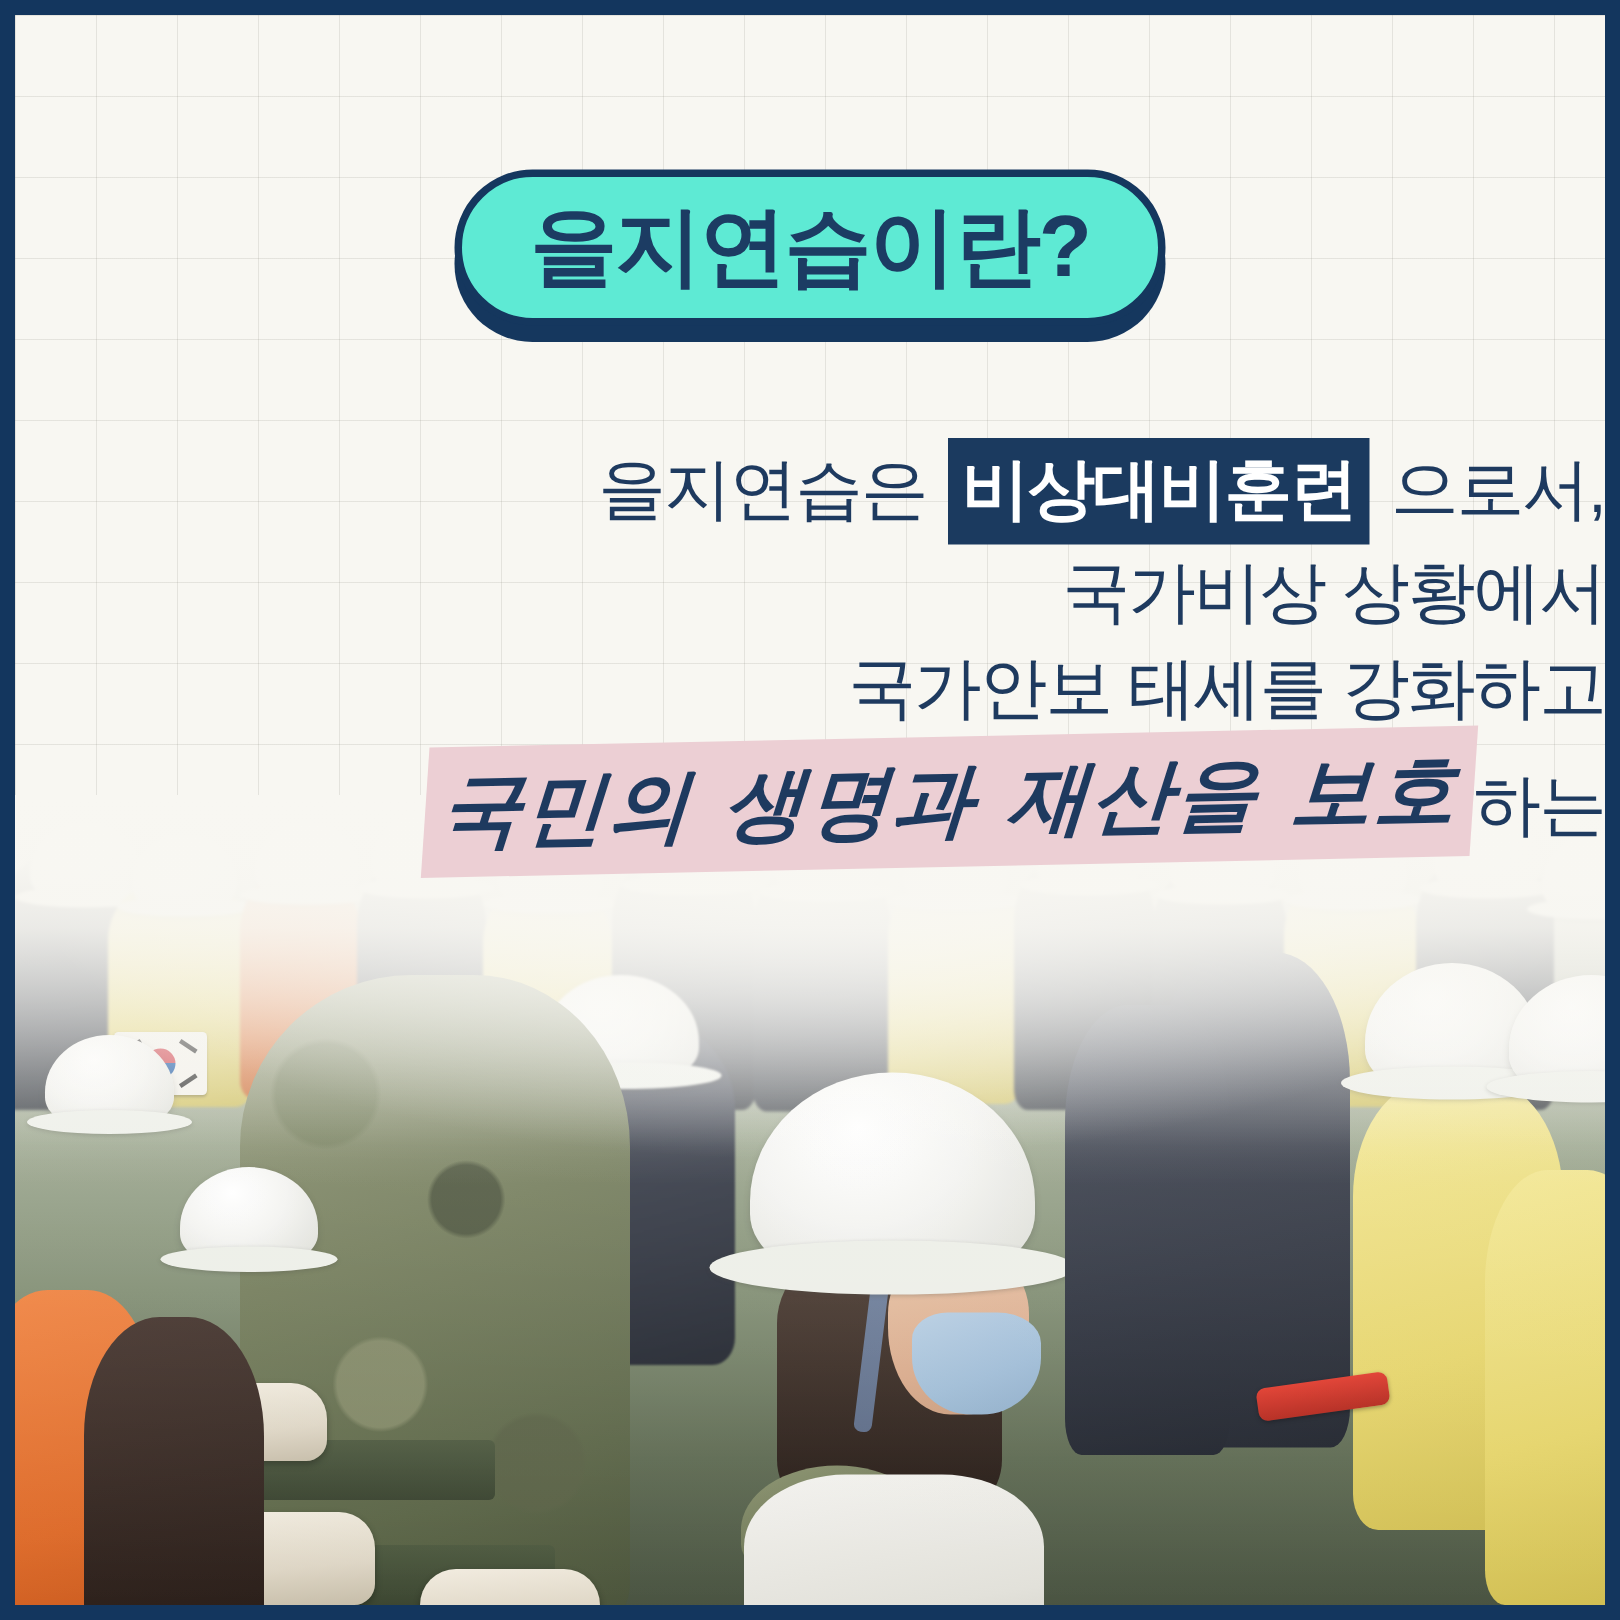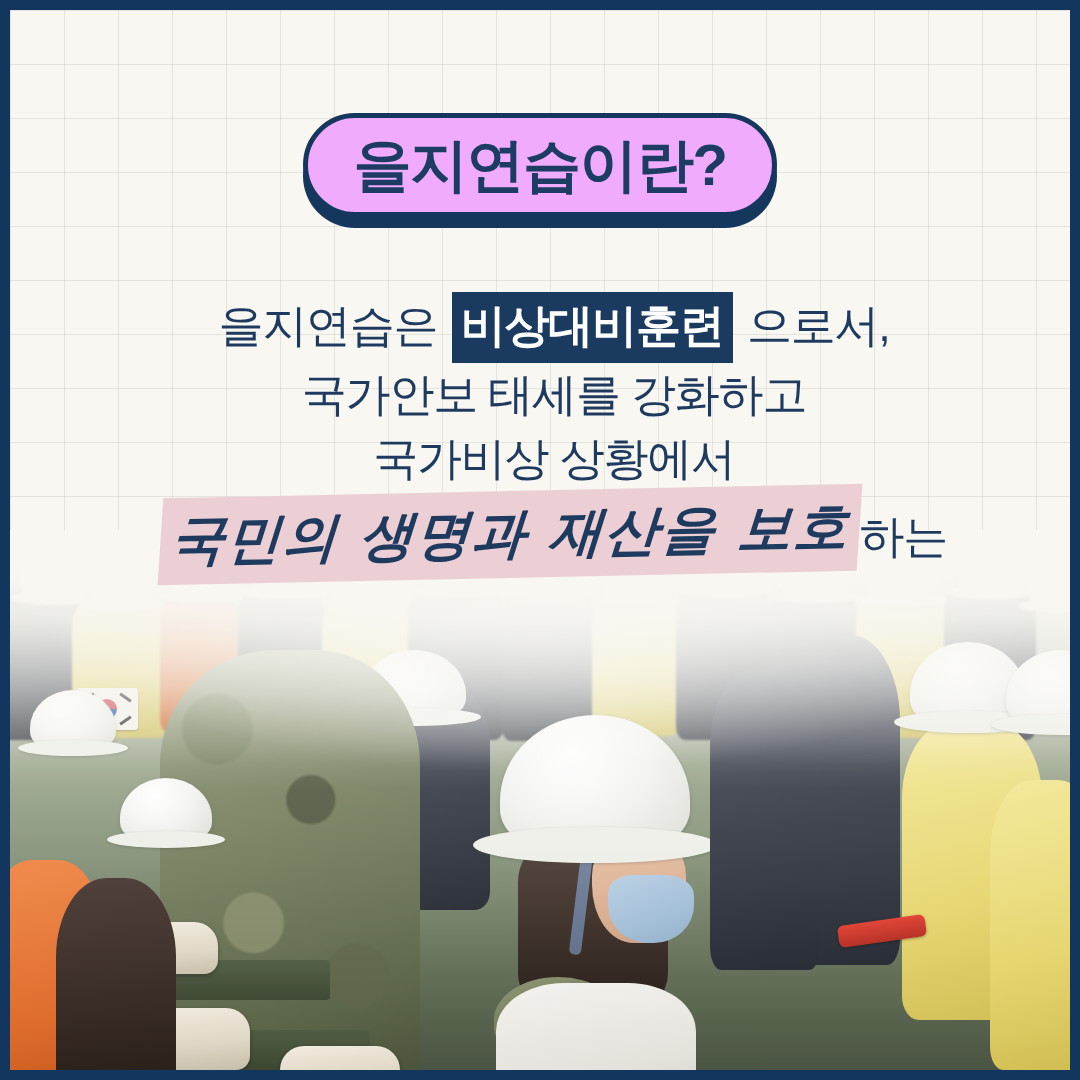--- a/index.html
+++ b/index.html
@@ -263,40 +263,40 @@
   }
   .title-pill {
     position: relative;
     display: inline-flex;
     align-items: center;
     justify-content: center;
     min-width: 452px;
     height: 104px;
     padding: 0 46px;
     box-sizing: border-box;
-    background: #f0abfc;
+    background: #5eead4;
     border: 5px solid #15375e;
     border-radius: 58px;
     box-shadow: 0 11px 0 0 #15375e;
   }
   .title-text {
     font-size: 58px;
     font-weight: 700;
     letter-spacing: -1.5px;
     color: #1c3c63;
     line-height: 1;
     white-space: nowrap;
   }
 
   
   .body-copy {
     position: absolute;
     left: 0; right: 0;
     top: 282px;
-    text-align: center;
+    text-align: right;
     z-index: 60;
     color: #1e3a5f;
     padding-left: 28px;
   }
   .line {
     font-size: 45px;
     font-weight: 500;
     line-height: 64px;
     letter-spacing: -1.2px;
     white-space: nowrap;
@@ -424,23 +424,23 @@
   </div>
 
   <div class="body-copy">
 
     <div class="line">
       <span>을지연습은</span>
       <span class="chip-navy">비상대비훈련</span>
       <span>으로서,</span>
     </div>
 
+    <div class="line">국가비상 상황에서</div>
+
     <div class="line">국가안보 태세를 강화하고</div>
-
-    <div class="line">국가비상 상황에서</div>
 
     <div class="line line-hand">
       <span class="hand-hl">국민의 생명과 재산을 보호</span><span class="hand-tail">하는</span>
     </div>
 
 
   </div>
 
 </div>
 

